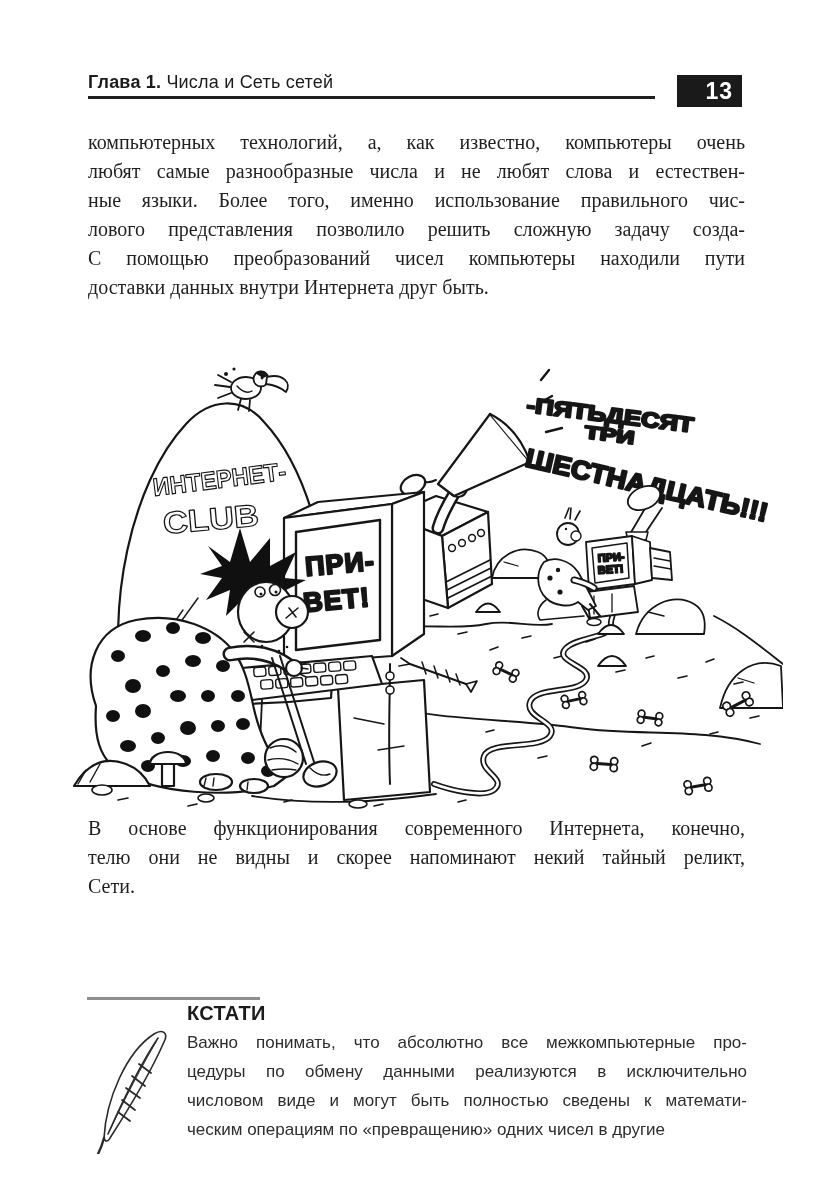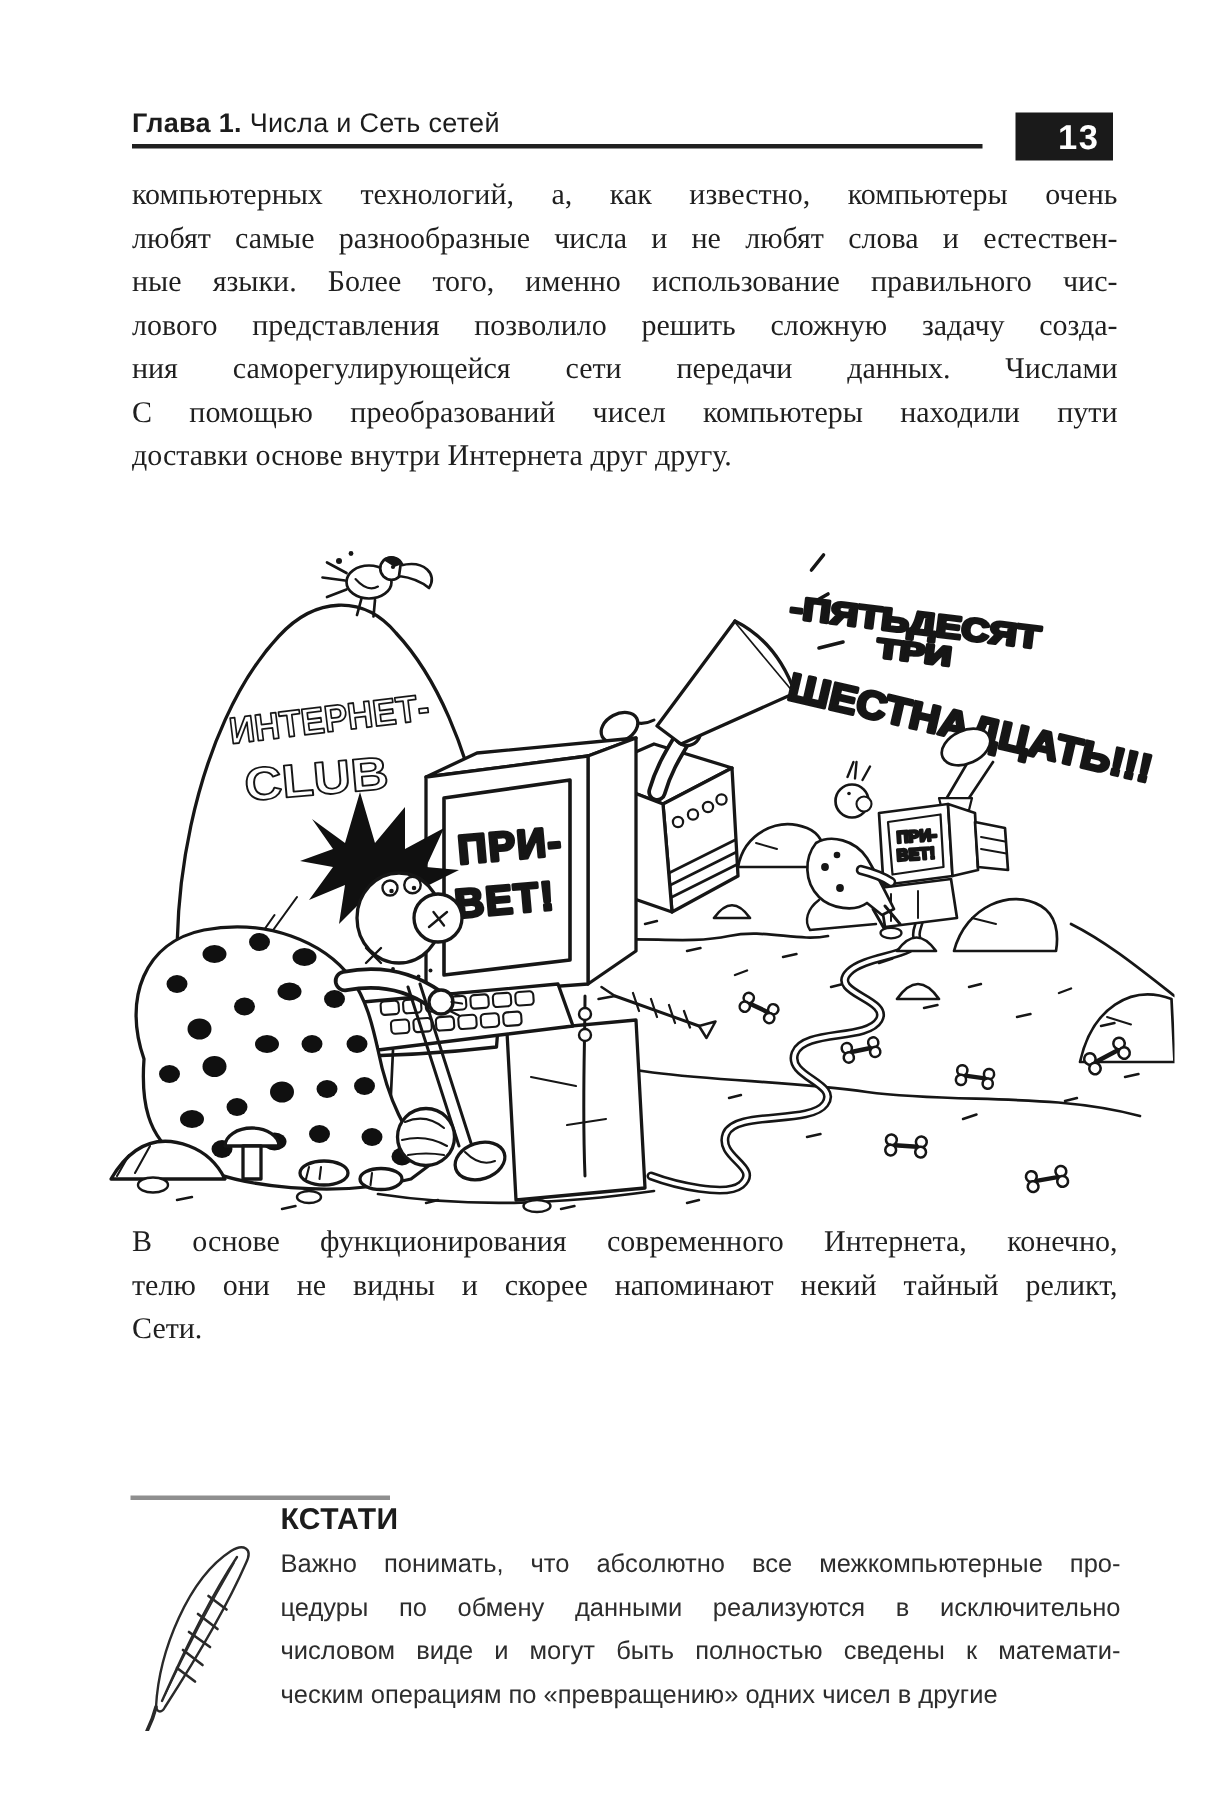--- a/index.html
+++ b/index.html
@@ -14,21 +14,21 @@
   .page-num-box{
     position:absolute;left:677px;top:75px;width:65px;height:32px;background:#1a1a1a;
     display:flex;align-items:center;justify-content:flex-end;padding:0 9px 0 0;box-sizing:border-box;
   }
   .page-num-box span{color:#ffffff;font-weight:700;font-size:23px;letter-spacing:1px;}
   
   .para{
     position:absolute;left:88px;width:657px;
     font-family:"Liberation Serif",serif;font-size:20px;line-height:29px;color:#1f1f1f;
   }
-  .p1{top:116px;}
+  .p1{top:128px;}
   .p2{top:814px;}
   .jline{text-align:justify;text-align-last:justify;white-space:normal;}
   .jline.last{text-align-last:left;}
   
   .figure{position:absolute;left:38px;top:366px;width:745px;height:450px;}
   .figure svg{display:block;}
   .cartoon-text{font-family:"Liberation Sans",sans-serif;font-weight:700;fill:#161616;}
   .hollow{fill:#ffffff;stroke:#161616;}
   
   .aside-rule{position:absolute;left:87px;top:997px;width:173px;height:3px;background:#8f8f8f;}
@@ -51,23 +51,22 @@
   <div class="head-rule"></div>
   <div class="page-num-box">
     <span>13</span>
   </div>
 
   <div class="para p1">
       <div class="jline">компьютерных технологий, а, как известно, компьютеры очень</div>
       <div class="jline">любят самые разнообразные числа и не любят слова и естествен-</div>
       <div class="jline">ные языки. Более того, именно использование правильного чис-</div>
       <div class="jline">лового представления позволило решить сложную задачу созда-</div>
-      <div class="jline">ния саморегулирующейся сети передачи данных. Числами</div>
       <div class="jline">С помощью преобразований чисел компьютеры находили пути</div>
-      <div class="jline last">доставки основе внутри Интернета друг другу.</div>
+      <div class="jline last">доставки данных внутри Интернета друг быть.</div>
     </div>
 
   <div class="figure">
     <svg width="745" height="450" viewBox="0 0 745 450" fill="none" stroke="#161616" stroke-width="2.2" stroke-linecap="round" stroke-linejoin="round">
 
       <g>
         <path d="M86,332 C68,244 92,118 148,58 C172,32 204,30 226,56 C282,116 301,244 293,332 Q190,344 86,332 Z" fill="#ffffff"></path>
         <path d="M98,302 l-16,24 M114,280 l-22,32 M130,260 l-26,38 M145,244 l-28,40 M160,232 l-26,36" stroke-width="1.4"></path>
         <text class="cartoon-text hollow" x="116" y="130" font-size="25" stroke-width="1.2" textLength="134" lengthAdjust="spacingAndGlyphs" transform="rotate(-7 116 130)">ИНТЕРНЕТ-</text>
         <text class="cartoon-text hollow" x="126" y="168" font-size="31" stroke-width="1.2" textLength="96" lengthAdjust="spacingAndGlyphs" transform="rotate(-5 126 168)">CLUB</text>

